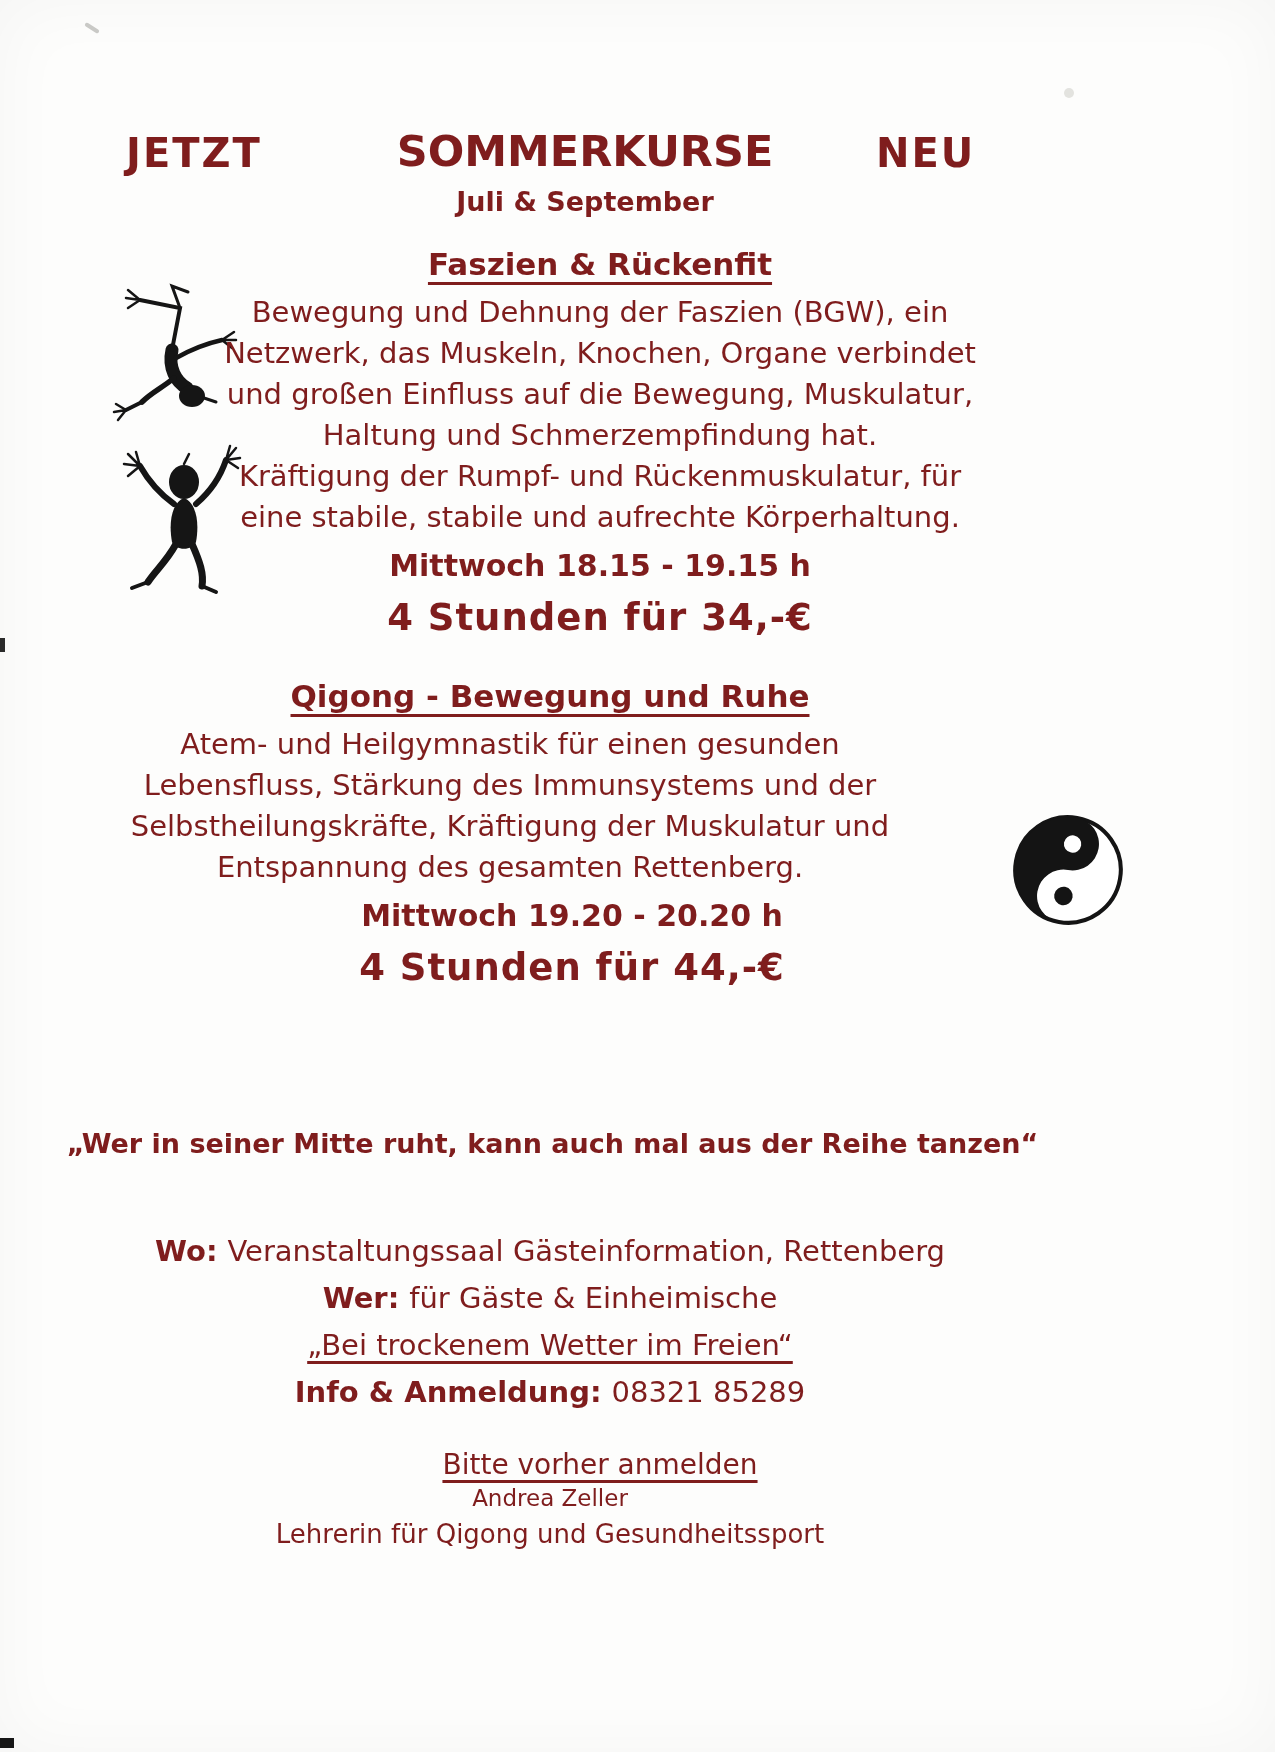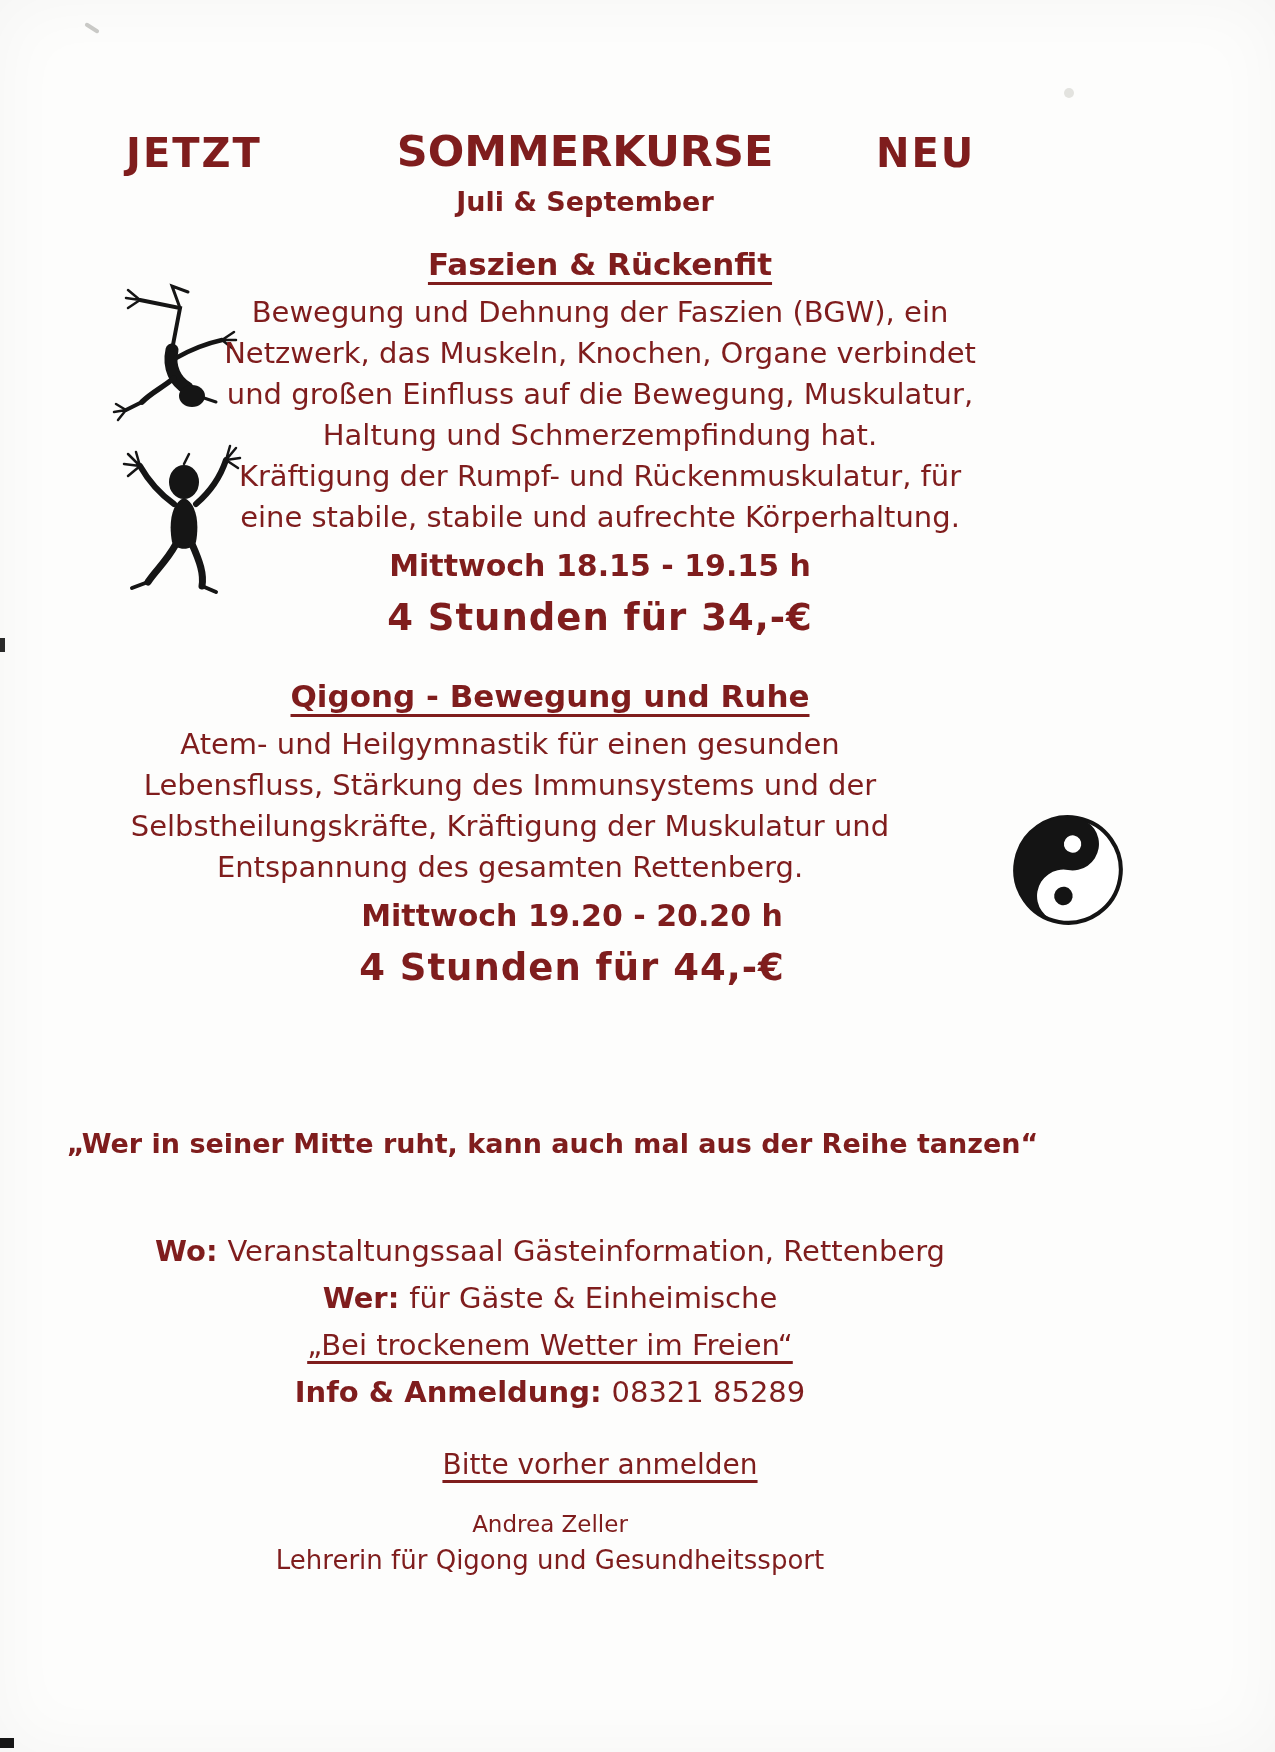--- a/index.html
+++ b/index.html
@@ -40,21 +40,21 @@
   .weather{
     text-decoration:underline;text-decoration-thickness:3px;text-underline-offset:6px;
   }
   
   .footer{position:absolute;left:0;top:1448px;width:1100px;text-align:center;}
   .foot-note{
     position:relative;left:50px;
     font-size:28px;
     text-decoration:underline;text-decoration-thickness:2.5px;text-underline-offset:6px;
   }
-  .foot-name{font-size:23px;margin-top:30px;}
+  .foot-name{font-size:23px;margin-top:4px;}
   .foot-role{font-size:26px;margin-top:8px;}
   
   .dancers{position:absolute;left:84px;top:270px;width:185px;height:325px;}
   .yinyang{position:absolute;left:1010px;top:812px;width:116px;height:116px;}
   
   .artifact-bl{position:absolute;left:0;top:1738px;width:14px;height:10px;background:#161616;}
   .artifact-edge{position:absolute;left:0;top:638px;width:5px;height:14px;background:#2a2a2a;}
   .smudge1{position:absolute;left:84px;top:26px;width:16px;height:4px;background:#c9c9c6;transform:rotate(32deg);border-radius:2px;}
   .smudge2{position:absolute;left:1064px;top:88px;width:10px;height:10px;background:#e3e3df;border-radius:50%;}
 </style>

